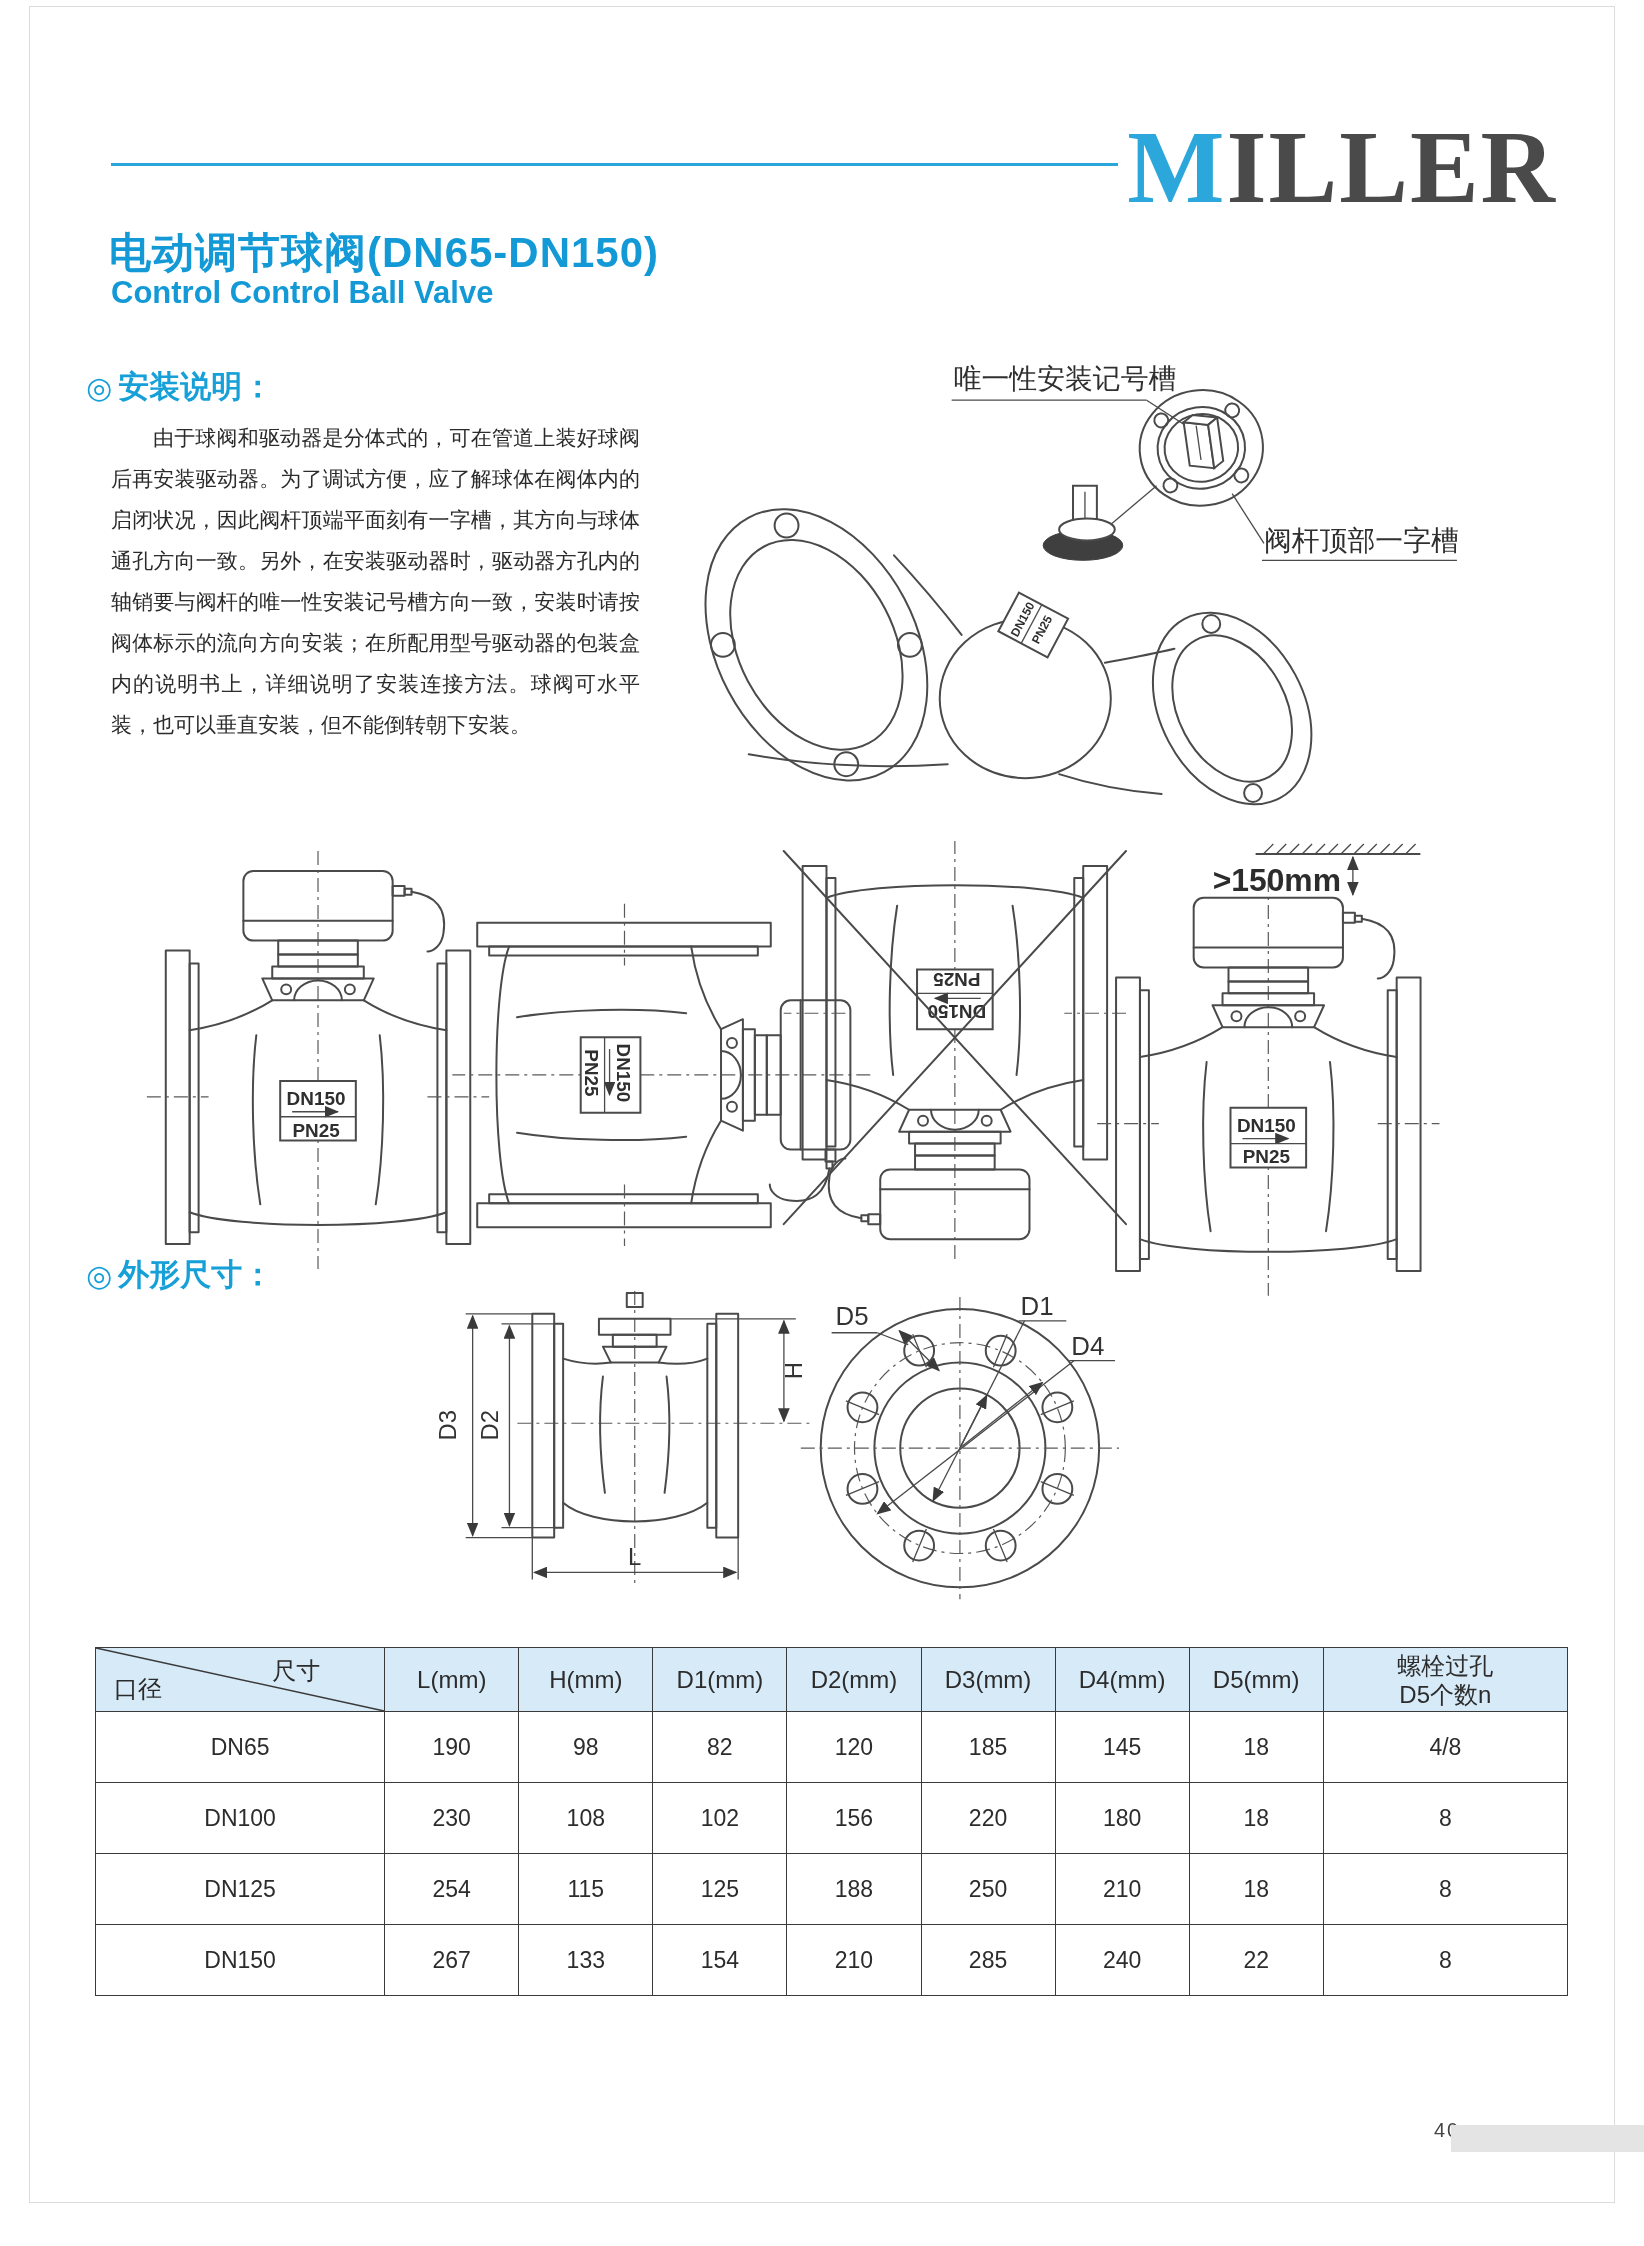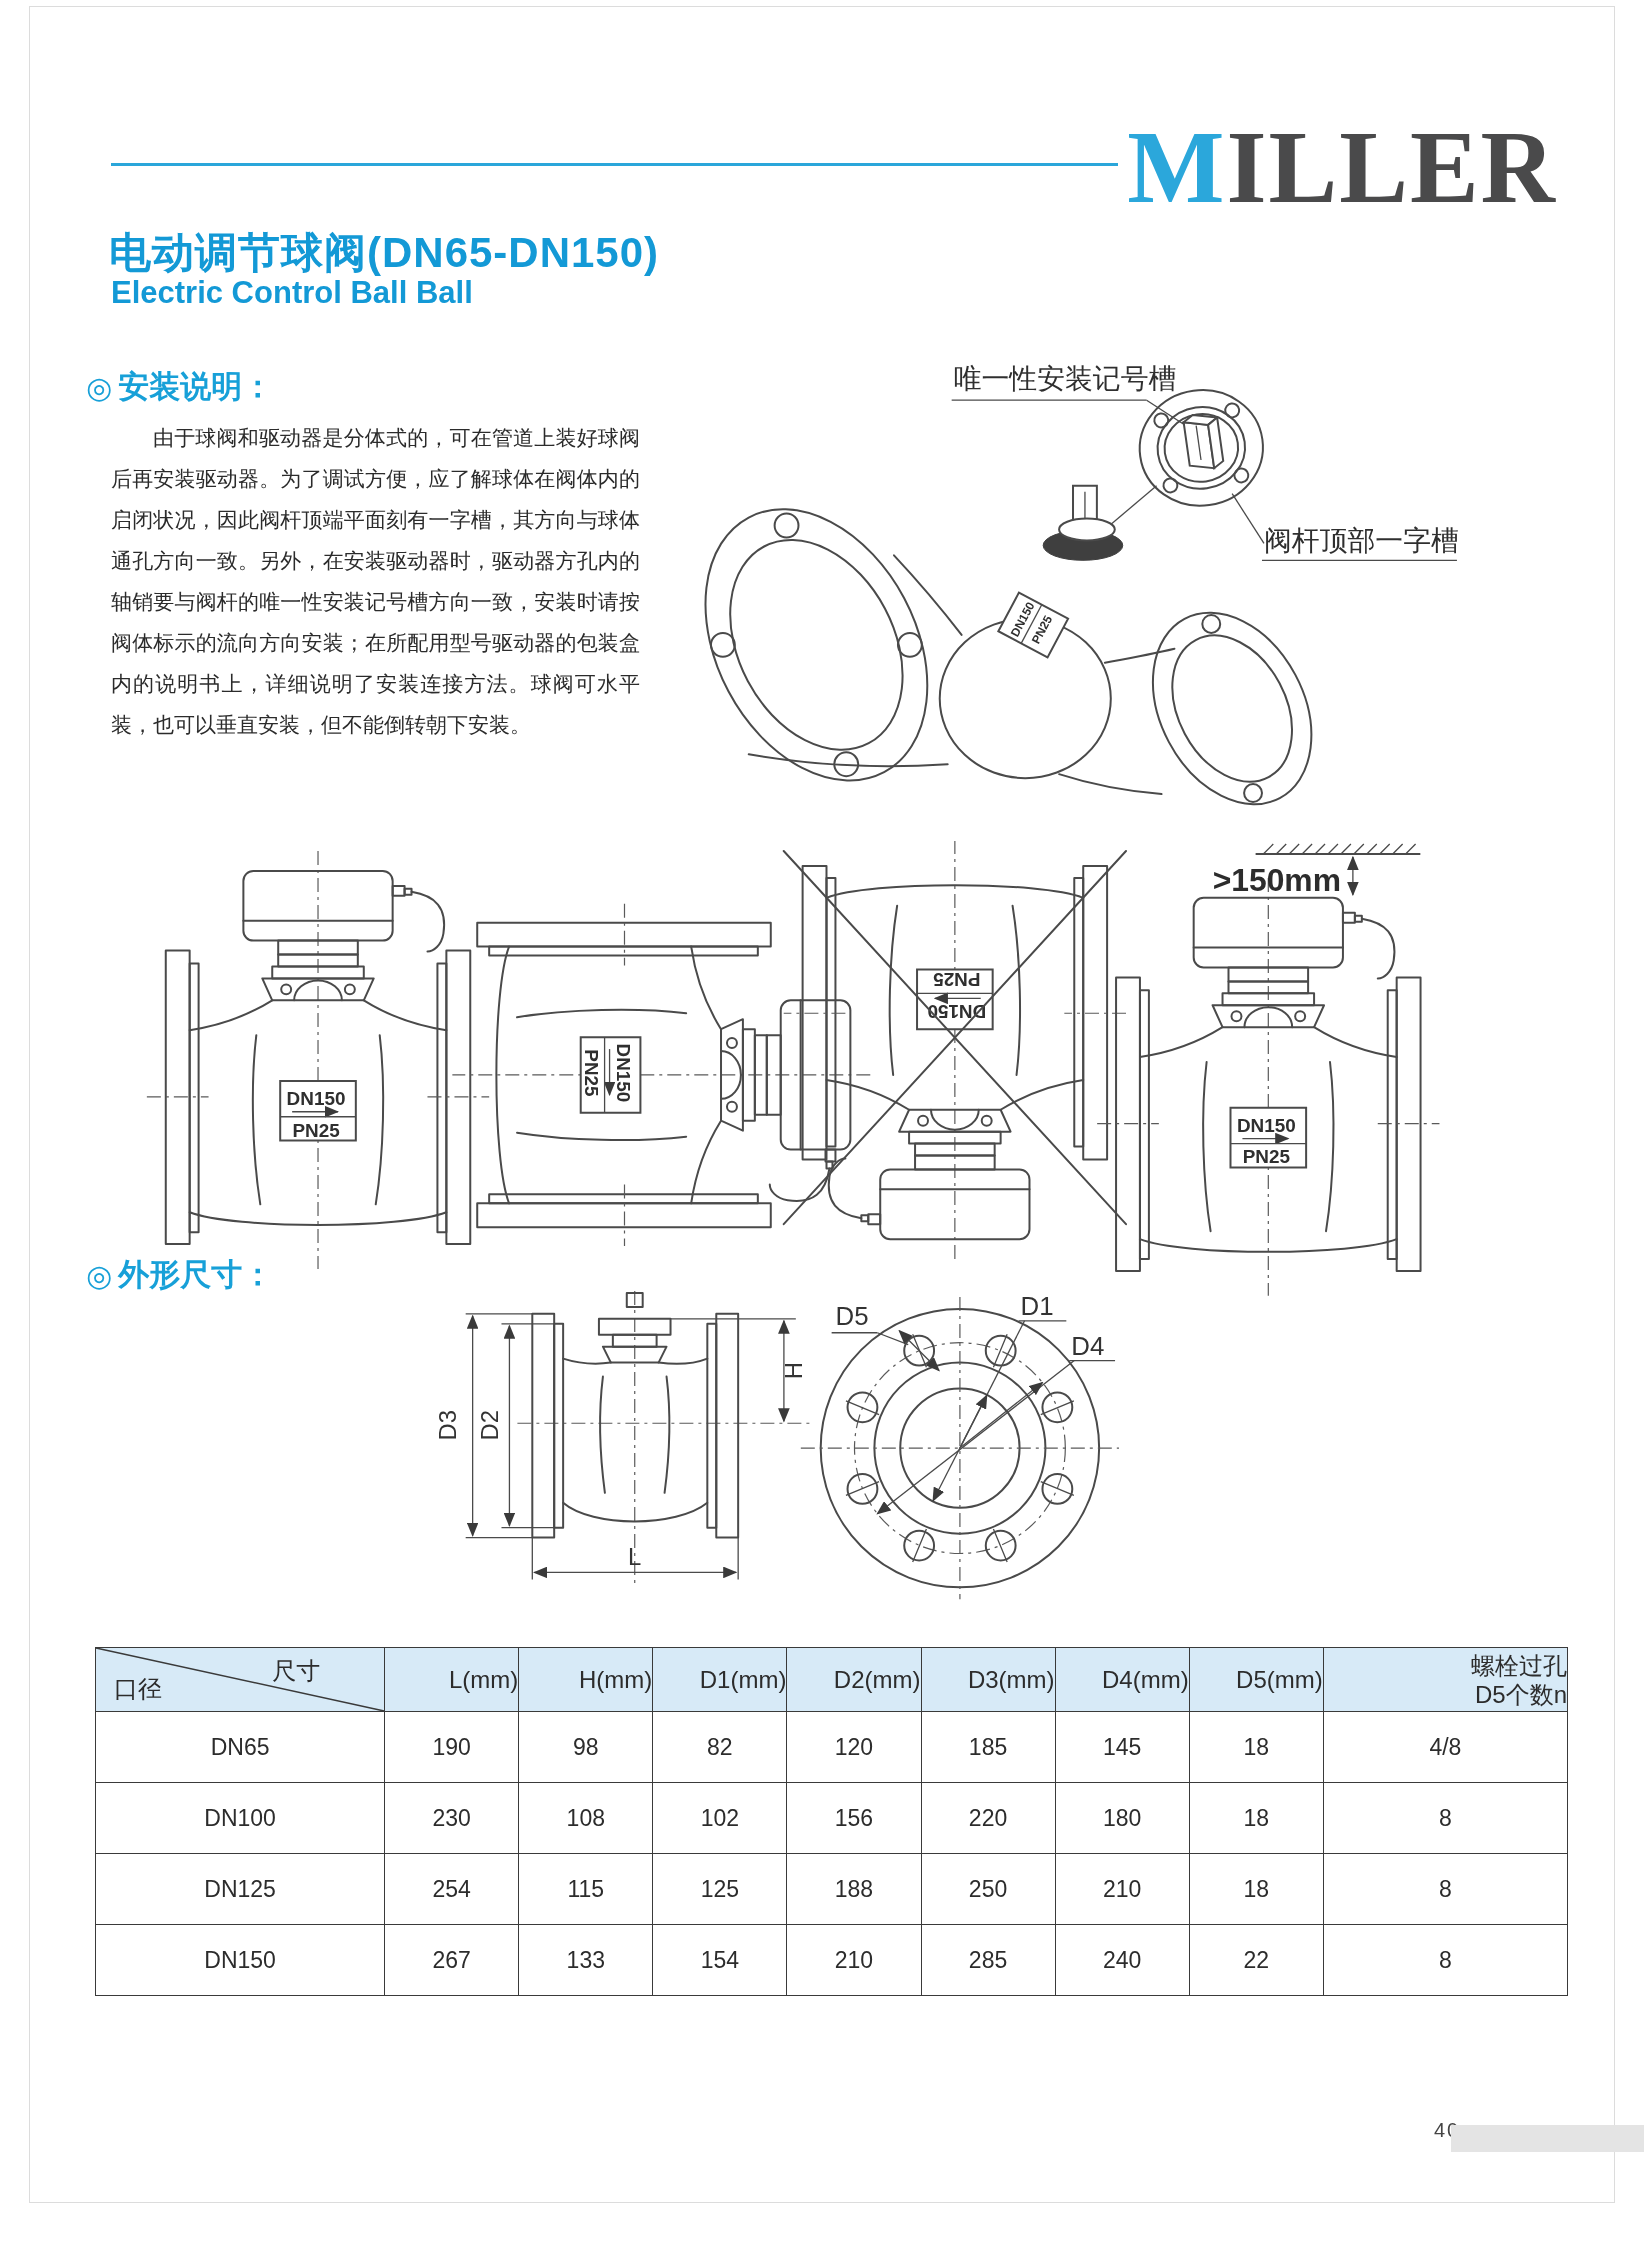--- a/index.html
+++ b/index.html
@@ -38,40 +38,40 @@
   .platetxt{font-size:19px;font-weight:bold;fill:#2f2f2f;text-anchor:middle;
             font-family:"Liberation Sans",sans-serif;}
   .clearance{font-size:32px;font-weight:bold;fill:#2c2c2c;text-anchor:end;
              font-family:"Liberation Sans",sans-serif;}
   
   .spec-table{position:absolute;left:95px;top:1647px;width:1473px;border-collapse:collapse;
               table-layout:fixed;font-size:23px;color:#2c2c2c;}
   .spec-table th,.spec-table td{border:1.5px solid #3a3a3a;text-align:center;vertical-align:middle;
               font-weight:normal;padding:0;}
   .spec-table thead tr{height:64px;background:#d7eaf7;}
-  .spec-table thead th{font-size:24px;text-align:right;}
+  .spec-table thead th{font-size:24px;}
   .spec-table tbody tr{height:71px;}
   .corner{position:relative;}
   .corner svg{position:absolute;left:0;top:0;width:100%;height:100%;}
   .corner .ct{position:absolute;top:7px;right:64px;font-size:24px;}
   .corner .cb{position:absolute;bottom:6px;left:18px;font-size:24px;}
   .boltcol div{line-height:29px;font-size:24px;}
   
   .page-num{position:absolute;left:1434px;top:2119px;font-size:20px;color:#454545;letter-spacing:2px;}
   .footer-bar{position:absolute;left:1451px;top:2125px;width:194px;height:27px;background:#e4e4e4;}
 </style>
 </head>
 <body>
 
 <div class="scan-frame"></div>
 
 <div class="brand-line"></div>
 <div class="brand"><span class="m">M</span><span>ILLER</span></div>
 <div class="page-title">电动调节球阀(DN65-DN150)</div>
-<div class="page-subtitle">Electric Control Ball Ball</div>
+<div class="page-subtitle">Control Control Ball Valve</div>
 
 <div class="sec-head" style="left:86px;top:366px;">
   <span class="bullet">◎</span>
   <span>安装说明：</span>
 </div>
 <div class="install-par">由于球阀和驱动器是分体式的，可在管道上装好球阀后再安装驱动器。为了调试方便，应了解球体在阀体内的启闭状况，因此阀杆顶端平面刻有一字槽，其方向与球体通孔方向一致。另外，在安装驱动器时，驱动器方孔内的轴销要与阀杆的唯一性安装记号槽方向一致，安装时请按阀体标示的流向方向安装；在所配用型号驱动器的包装盒内的说明书上，详细说明了安装连接方法。球阀可水平装，也可以垂直安装，但不能倒转朝下安装。</div>
 
 <svg style="left:637px;top:249px;" width="876" height="557" viewBox="0 0 880 560">
   <g>
     <text class="callout" x="318" y="140">唯一性安装记号槽</text>

